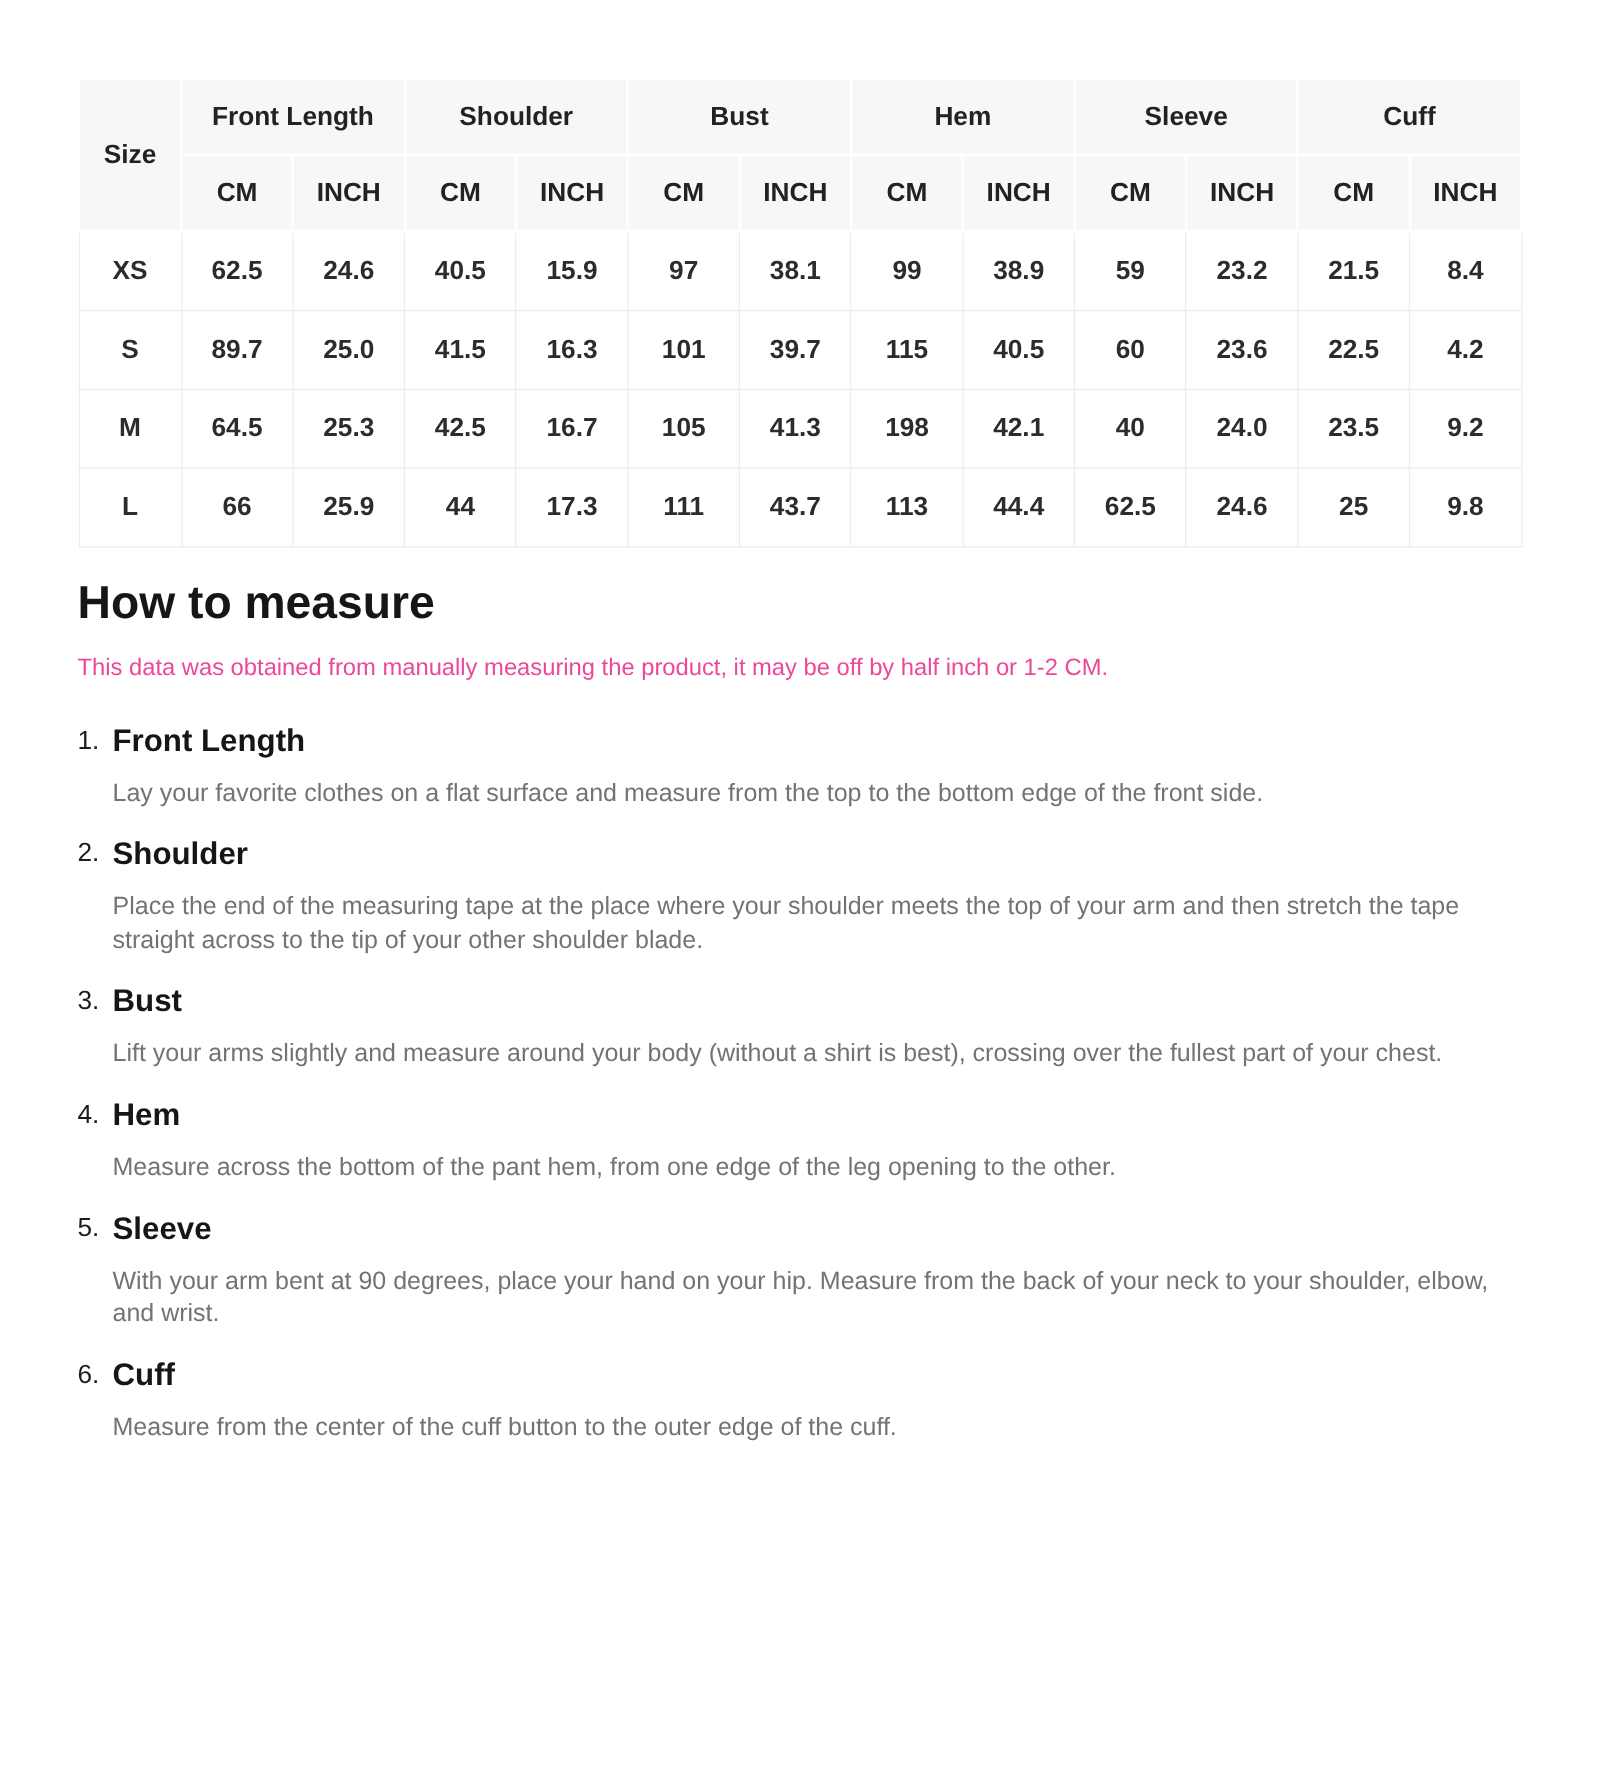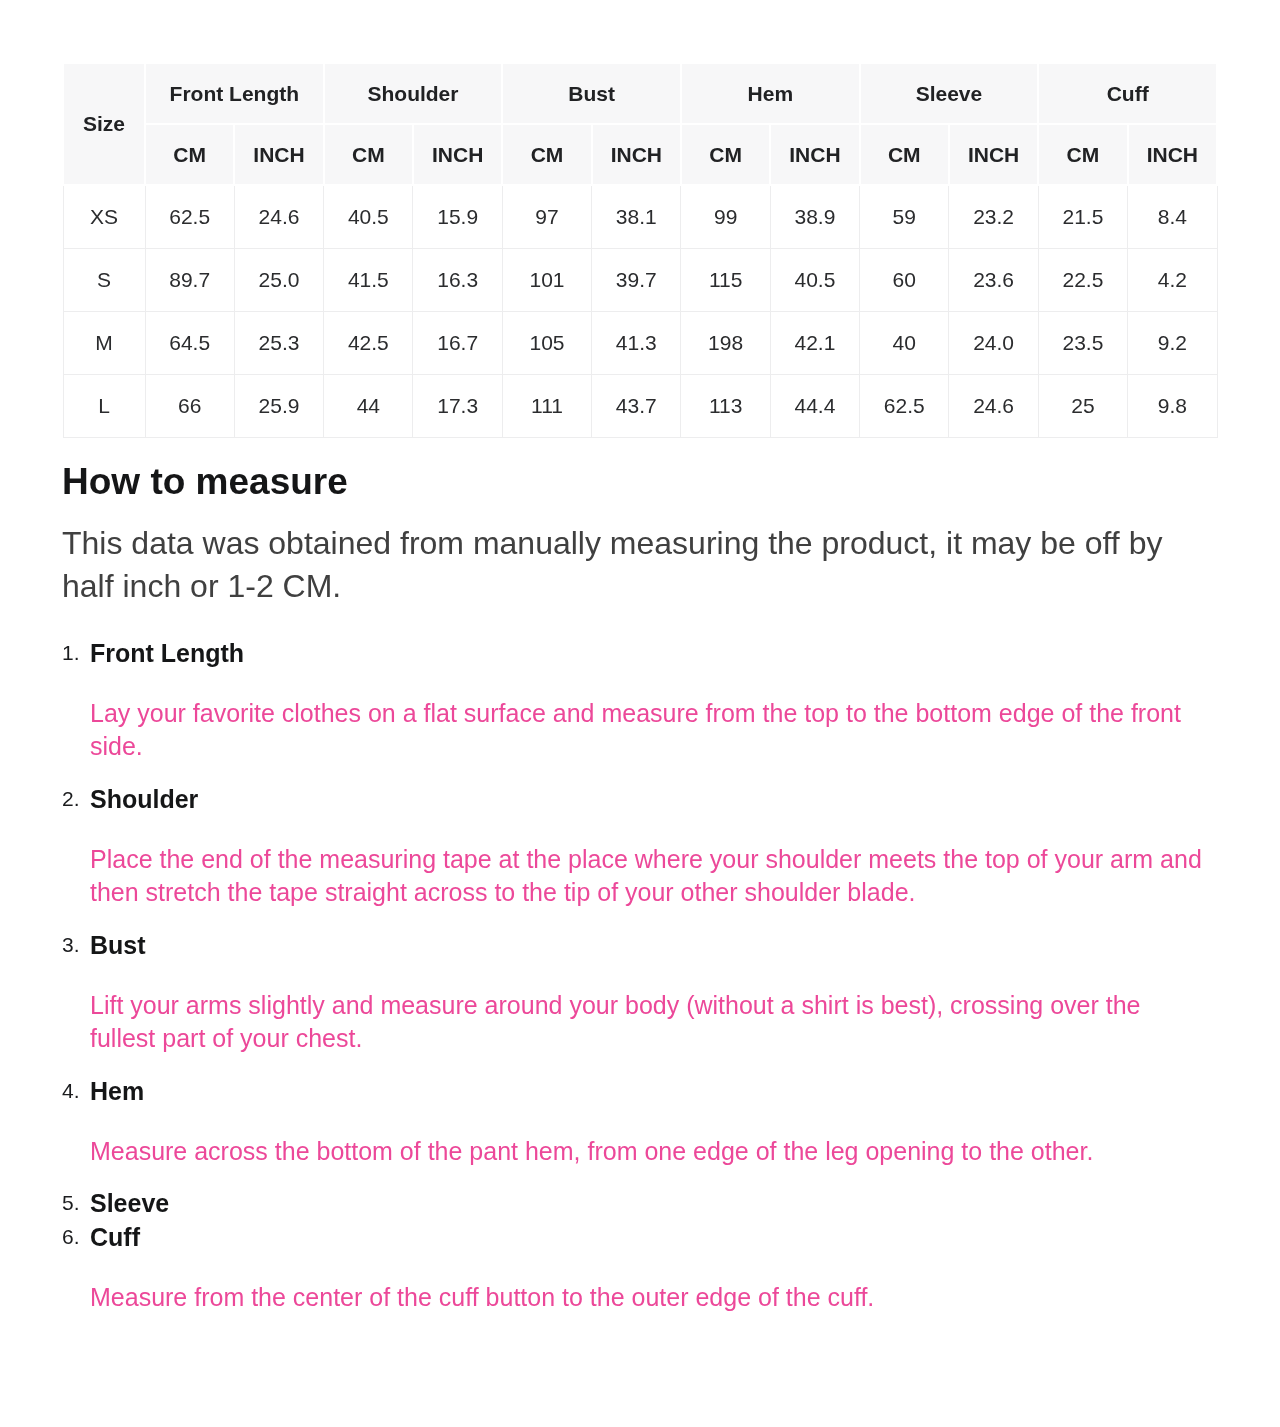--- a/index.html
+++ b/index.html
@@ -29,62 +29,62 @@
     border: 2px solid #ffffff;
     font-weight: bold;
     color: #212224;
     height: 61px;
     padding: 0 4px;
   }
   table.size-table tbody th,
   table.size-table tbody td {
     background: #ffffff;
     border: 1px solid #ededee;
-    font-weight: normal;
+    font-weight: bold;
     color: #2b2c2e;
     height: 63px;
     padding: 0 4px;
   }
 
   
   .htm-title {
     margin-top: 24px;
     font-size: 37px;
     font-weight: bold;
     color: #151617;
     line-height: 1.1;
   }
   .htm-intro {
     margin-top: 20px;
-    font-size: 32px;
+    font-size: 19px;
     line-height: 1.34;
-    color: #404040;
+    color: #ec4899;
   }
   .steps { margin-top: 30px; }
   .step { display: flex; margin-bottom: 4px; }
   .step-num {
     flex: 0 0 28px;
     font-size: 21px;
     line-height: 30px;
     color: #1b1c1e;
     text-align: left;
   }
   .step-body { flex: 1 1 auto; min-width: 0; }
   .step-label {
     font-size: 25px;
     font-weight: bold;
     line-height: 30px;
     color: #151617;
   }
   .step-desc {
-    margin-top: 29px;
+    margin-top: 14px;
     margin-bottom: 16px;
-    font-size: 25px;
+    font-size: 20px;
     line-height: 1.34;
-    color: #ec4899;
+    color: #737373;
     max-width: 1120px;
   }
 </style>
 </head>
 <body>
 
 <div class="page">
 
   <table class="size-table">
     <colgroup>
@@ -225,20 +225,21 @@
       <div class="step-body">
         <div class="step-label">Hem</div>
         <p class="step-desc">Measure across the bottom of the pant hem, from one edge of the leg opening to the other.</p>
       </div>
     </div>
 
     <div class="step">
       <div class="step-num">5.</div>
       <div class="step-body">
         <div class="step-label">Sleeve</div>
+        <p class="step-desc">With your arm bent at 90 degrees, place your hand on your hip. Measure from the back of your neck to your shoulder, elbow, and wrist.</p>
       </div>
     </div>
 
     <div class="step">
       <div class="step-num">6.</div>
       <div class="step-body">
         <div class="step-label">Cuff</div>
         <p class="step-desc">Measure from the center of the cuff button to the outer edge of the cuff.</p>
       </div>
     </div>

